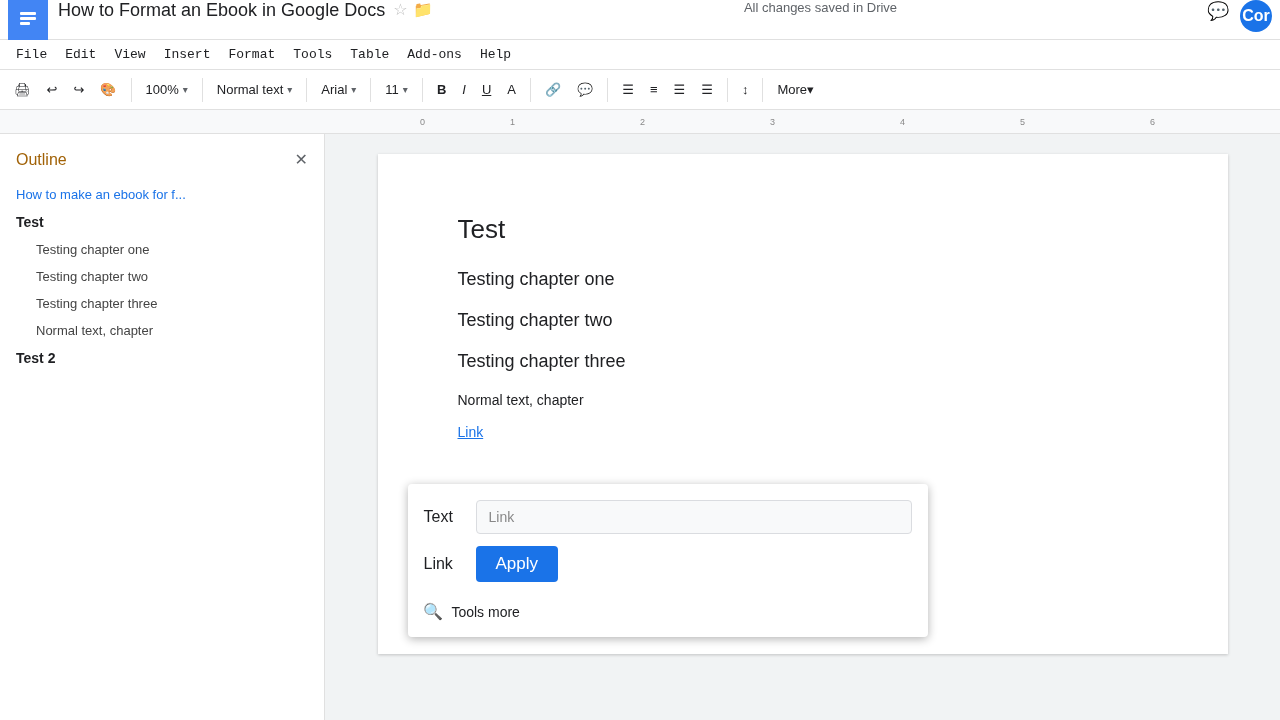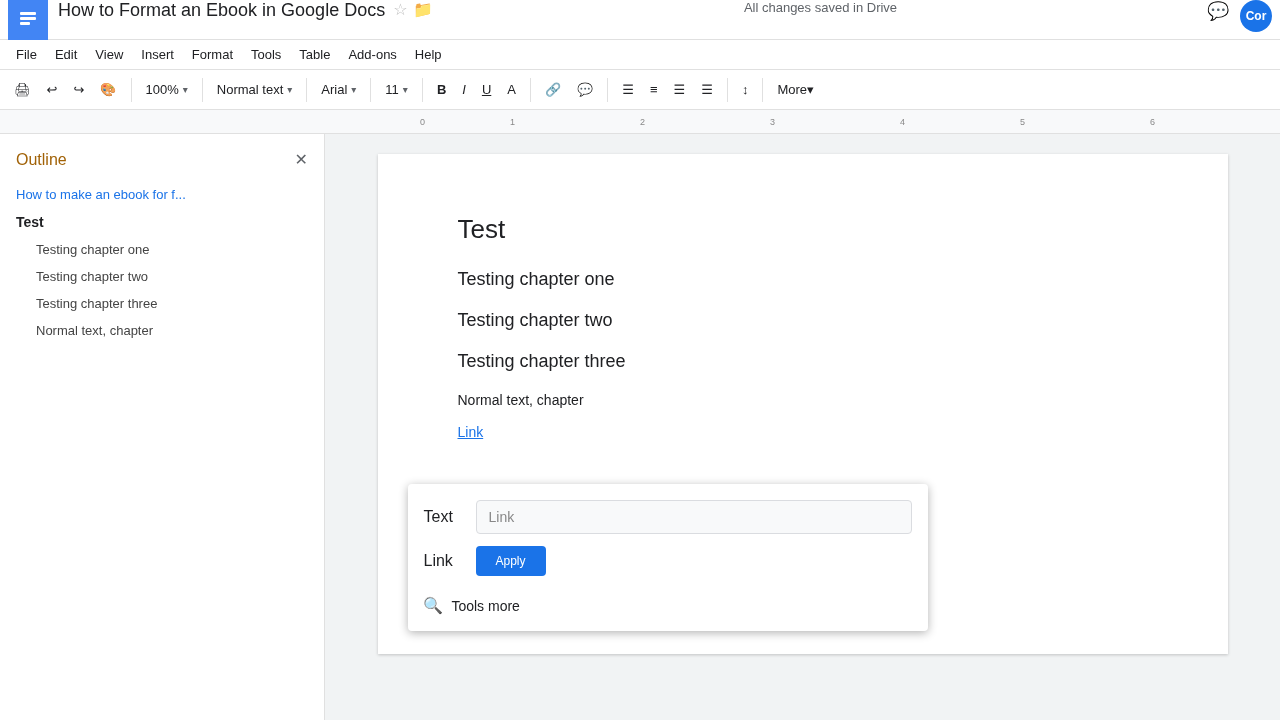--- a/index.html
+++ b/index.html
@@ -30,33 +30,34 @@
     }
     .star-icon { color: #bdbdbd; margin-right: 6px; font-size: 16px; cursor: pointer; }
     .folder-icon { color: #5f6368; margin-right: auto; font-size: 16px; }
     .saved-text { color: #5f6368; font-size: 13px; margin-right: auto; }
     .chat-icon { color: #5f6368; margin-right: 10px; font-size: 18px; cursor: pointer; }
     .user-avatar {
       width: 32px; height: 32px;
       background: #1a73e8;
       border-radius: 50%;
       display: flex; align-items: center; justify-content: center;
-      color: white; font-size: 12px; font-weight: bold;
+      color: white; font-size: 16px; font-weight: bold;
       cursor: pointer;
     }
 
     
     .menu-bar {
       display: flex;
       align-items: center;
       height: 30px;
       background: #fff;
       padding: 0 8px;
       border-bottom: 1px solid #e0e0e0;
       gap: 2px;
+      font-family: Liberation Mono, monospace;
     }
     .menu-item {
       padding: 3px 8px;
       font-size: 13px;
       color: #202124;
       cursor: pointer;
       border-radius: 3px;
     }
 
     
@@ -225,21 +226,21 @@
       outline: none;
       background: #fff;
     }
     .link-popup-input.active { border-color: #1a73e8; border-width: 2px; }
     .apply-btn {
       background: #1a73e8;
       color: white;
       border: none;
       border-radius: 4px;
       padding: 8px 20px;
-      font-size: 12px;
+      font-size: 17px;
       cursor: pointer;
       white-space: nowrap;
     }
     .find-more-row {
       display: flex;
       align-items: center;
       padding: 8px 0 0 0;
       cursor: pointer;
       color: #202124;
       font-size: 14px;
@@ -344,20 +345,21 @@
     <div class="sidebar-header">
       <span class="sidebar-title">Outline</span>
       <span class="sidebar-close">✕</span>
     </div>
     <div class="sidebar-item link">How to make an ebook for f...</div>
     <div class="sidebar-item level1 bold">Test</div>
     <div class="sidebar-item indented">Testing chapter one</div>
     <div class="sidebar-item indented">Testing chapter two</div>
     <div class="sidebar-item indented">Testing chapter three</div>
     <div class="sidebar-item indented">Normal text, chapter</div>
+    <div class="sidebar-item level1 bold">Test 2</div>
   </div>
 
   <div class="doc-area">
     <div class="doc-page">
       <div class="doc-title-text">Test</div>
       <div class="doc-heading">Testing chapter one</div>
       <div class="doc-heading">Testing chapter two</div>
       <div class="doc-heading">Testing chapter three</div>
       <div class="doc-normal">Normal text, chapter</div>
       <div class="doc-normal">

